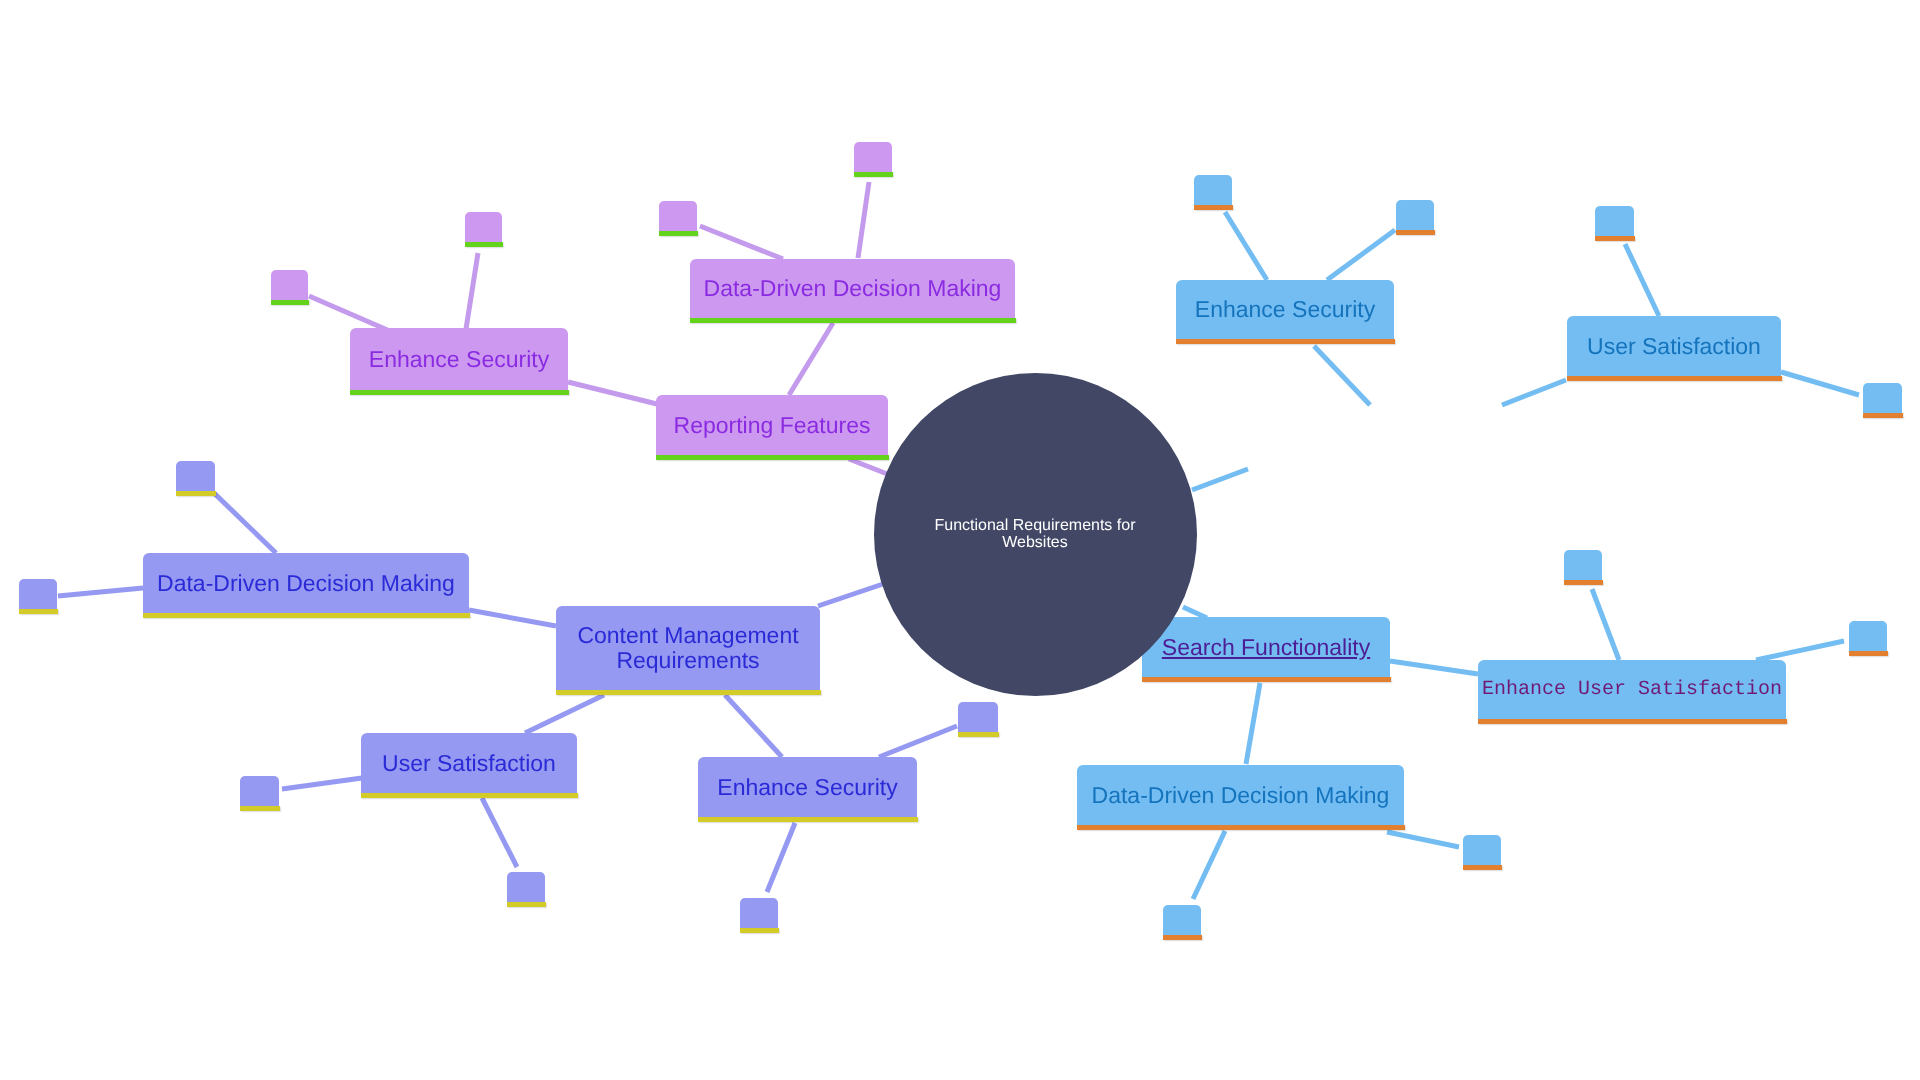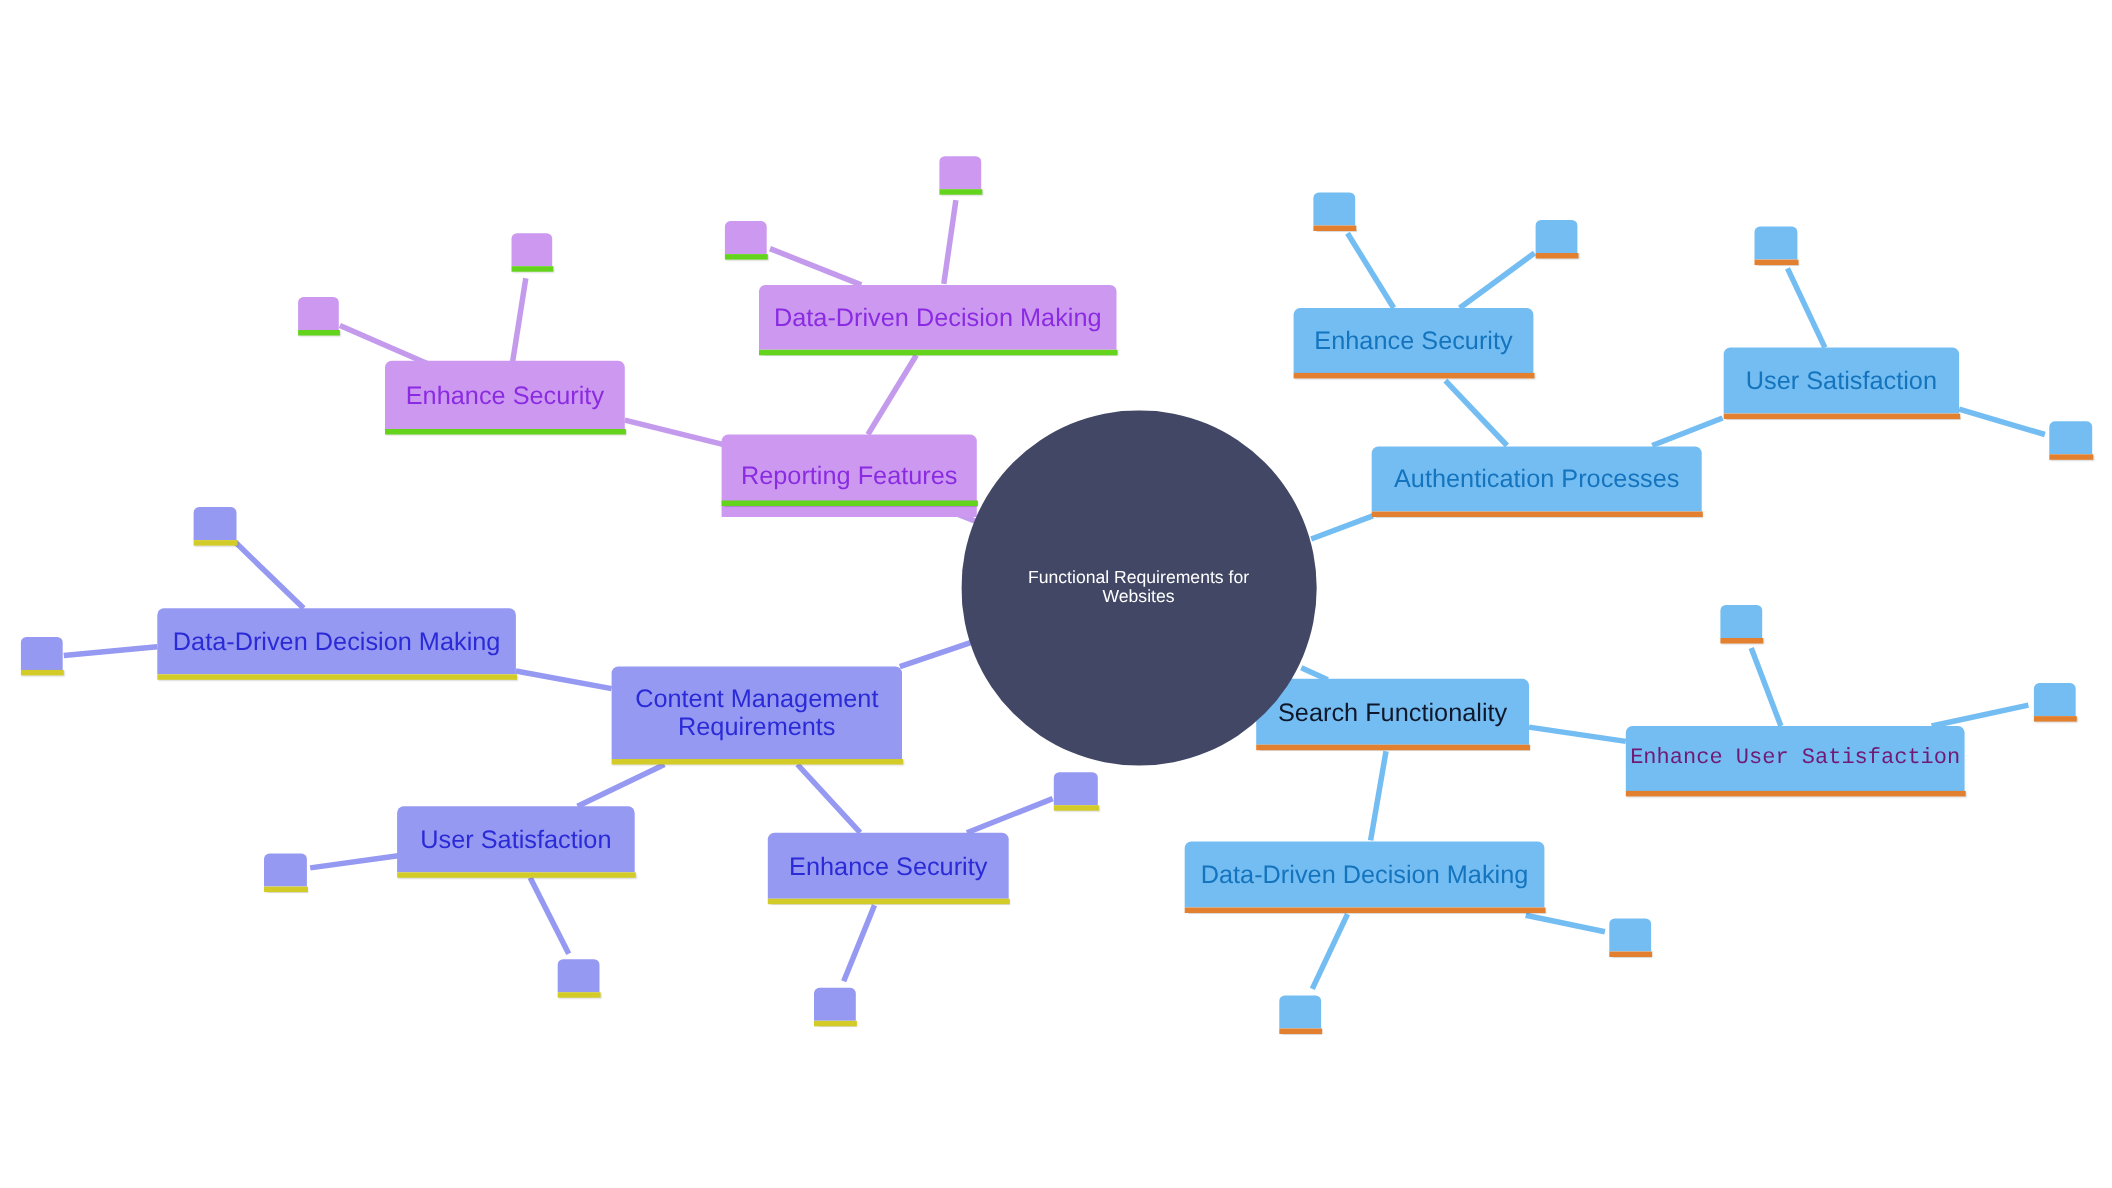--- a/index.html
+++ b/index.html
@@ -53,21 +53,21 @@
       <line x1="1781" y1="372" x2="1859" y2="395" stroke="#74bdf2" stroke-width="5" stroke-linecap="butt"></line>
       <line x1="1390" y1="661" x2="1478" y2="674" stroke="#74bdf2" stroke-width="5" stroke-linecap="butt"></line>
       <line x1="1592" y1="589" x2="1619" y2="660" stroke="#74bdf2" stroke-width="5" stroke-linecap="butt"></line>
       <line x1="1844" y1="641" x2="1756" y2="660" stroke="#74bdf2" stroke-width="5" stroke-linecap="butt"></line>
       <line x1="1260" y1="683" x2="1246" y2="764" stroke="#74bdf2" stroke-width="5" stroke-linecap="butt"></line>
       <line x1="1387" y1="832" x2="1459" y2="847" stroke="#74bdf2" stroke-width="5" stroke-linecap="butt"></line>
       <line x1="1225" y1="831" x2="1193" y2="899" stroke="#74bdf2" stroke-width="5" stroke-linecap="butt"></line>
     </svg>
   <h1 id="doc-title">Functional Requirements for Websites</h1>
 
-<div class="node" style="left: 656px; top: 395px; width: 232px; height: 75px; background: rgb(205, 153, 240);">
+<div class="node" style="left: 656px; top: 395px; width: 232px; height: 60px; background: rgb(205, 153, 240);">
       <div class="bar" style="top: 60px; height: 5px; background: rgb(99, 212, 27);"></div>
       <span class="lbl" style="color: rgb(138, 43, 226); font-size: 23px;">Reporting Features</span>
     </div>
     <div class="node" style="left: 350px; top: 328px; width: 218px; height: 62px; background: rgb(205, 153, 240);">
       <div class="bar" style="top: 62px; height: 5px; background: rgb(99, 212, 27);"></div>
       <span class="lbl" style="color: rgb(138, 43, 226); font-size: 23px;">Enhance Security</span>
     </div>
     <div class="node" style="left: 690px; top: 259px; width: 325px; height: 59px; background: rgb(205, 153, 240);">
       <div class="bar" style="top: 59px; height: 5px; background: rgb(99, 212, 27);"></div>
       <span class="lbl" style="color: rgb(138, 43, 226); font-size: 23px;">Data-Driven Decision Making</span>
@@ -82,35 +82,31 @@
       <span class="lbl" style="color: rgb(42, 42, 214); font-size: 23px;">Data-Driven Decision Making</span>
     </div>
     <div class="node" style="left: 361px; top: 733px; width: 216px; height: 60px; background: rgb(149, 153, 242);">
       <div class="bar" style="top: 60px; height: 5px; background: rgb(211, 204, 40);"></div>
       <span class="lbl" style="color: rgb(42, 42, 214); font-size: 23px;">User Satisfaction</span>
     </div>
     <div class="node" style="left: 698px; top: 757px; width: 219px; height: 60px; background: rgb(149, 153, 242);">
       <div class="bar" style="top: 60px; height: 5px; background: rgb(211, 204, 40);"></div>
       <span class="lbl" style="color: rgb(42, 42, 214); font-size: 23px;">Enhance Security</span>
     </div>
-    <div class="node" style="left: 1247px; top: 406px; width: 300px; height: 59px; background: rgb(116, 189, 242);">
-      <div class="bar" style="top: 59px; height: 5px; background: rgb(226, 128, 47);"></div>
-      <span class="lbl" style="color: rgb(20, 116, 189); font-size: 23px;">Authentication Processes</span>
-    </div>
     <div class="node" style="left: 1176px; top: 280px; width: 218px; height: 59px; background: rgb(116, 189, 242);">
       <div class="bar" style="top: 59px; height: 5px; background: rgb(226, 128, 47);"></div>
       <span class="lbl" style="color: rgb(20, 116, 189); font-size: 23px;">Enhance Security</span>
     </div>
     <div class="node" style="left: 1567px; top: 316px; width: 214px; height: 60px; background: rgb(116, 189, 242);">
       <div class="bar" style="top: 60px; height: 5px; background: rgb(226, 128, 47);"></div>
       <span class="lbl" style="color: rgb(20, 116, 189); font-size: 23px;">User Satisfaction</span>
     </div>
     <div class="node" style="left: 1142px; top: 617px; width: 248px; height: 60px; background: rgb(116, 189, 242);">
       <div class="bar" style="top: 60px; height: 5px; background: rgb(226, 128, 47);"></div>
-      <span class="lbl" style="color: #0f172a; font-size: 23px;">Search Functionality</span>
+      <span class="lbl" style="color: #4c1d95; font-size: 23px; text-decoration: underline;">Search Functionality</span>
     </div>
     <div class="node" style="left: 1478px; top: 660px; width: 308px; height: 59px; background: rgb(116, 189, 242);">
       <div class="bar" style="top: 59px; height: 5px; background: rgb(226, 128, 47);"></div>
       <span class="lbl" style="color: #701a75; font-size: 20px; font-family: Liberation Mono, monospace;">Enhance User Satisfaction</span>
     </div>
     <div class="node" style="left: 1077px; top: 765px; width: 327px; height: 60px; background: rgb(116, 189, 242);">
       <div class="bar" style="top: 60px; height: 5px; background: rgb(226, 128, 47);"></div>
       <span class="lbl" style="color: rgb(20, 116, 189); font-size: 23px;">Data-Driven Decision Making</span>
     </div>
     <div class="leaf" style="left: 271px; top: 270px; width: 37px; height: 30px; background: rgb(205, 153, 240);">

